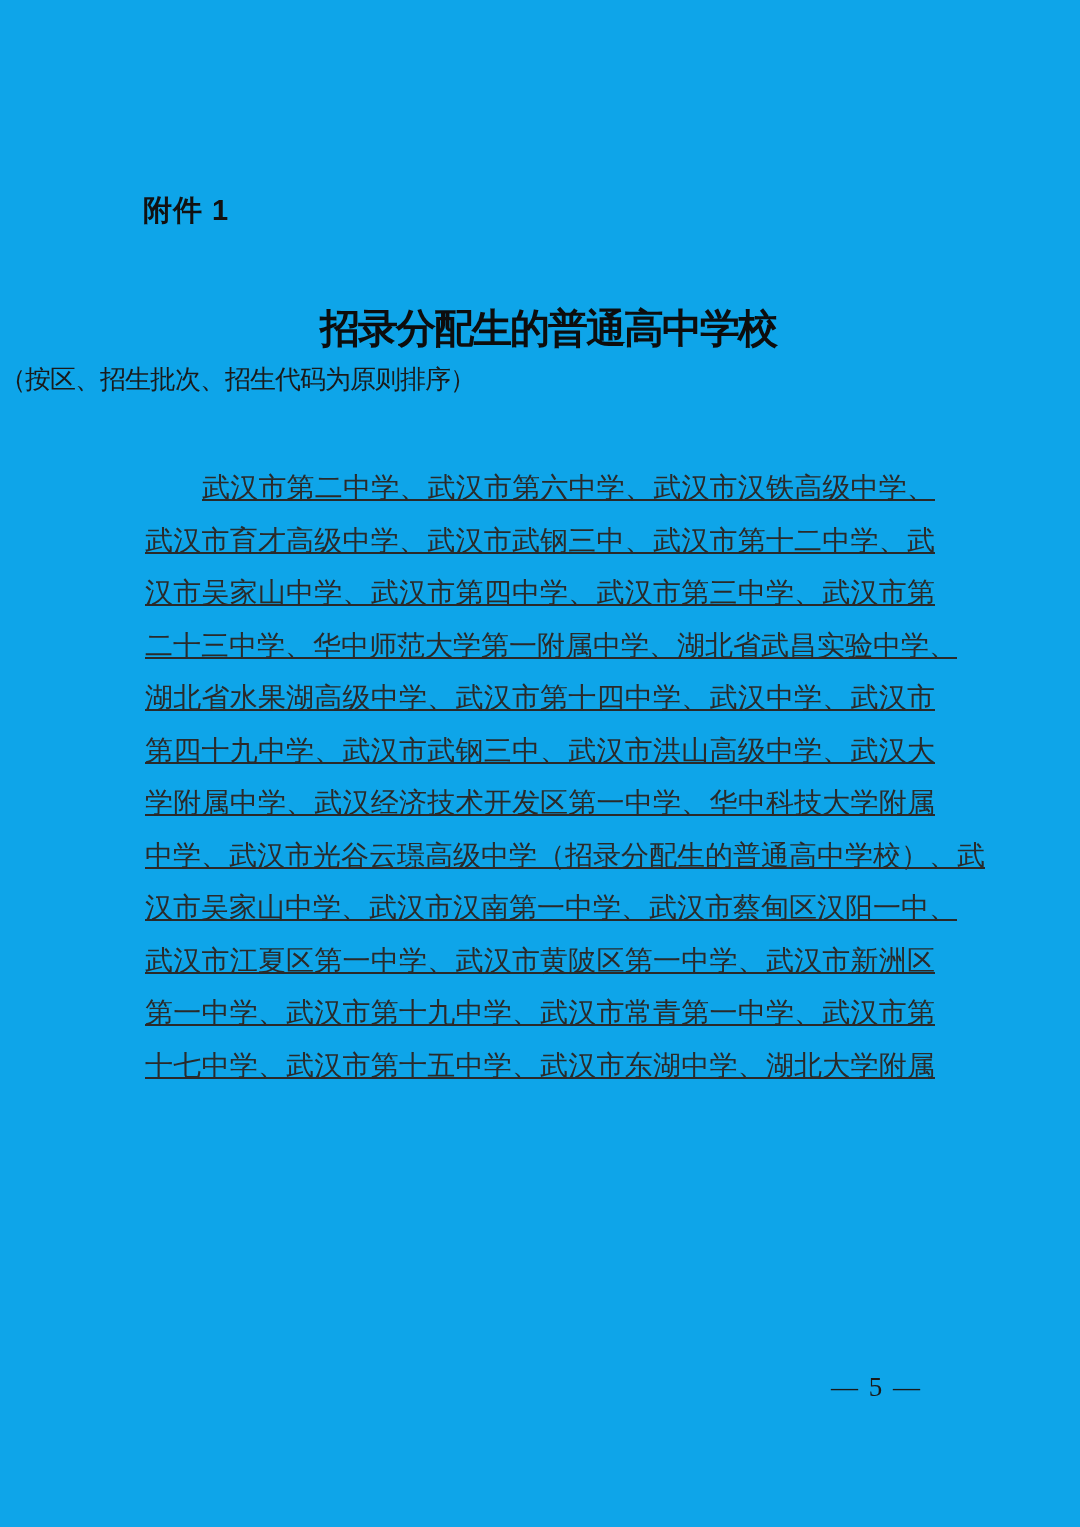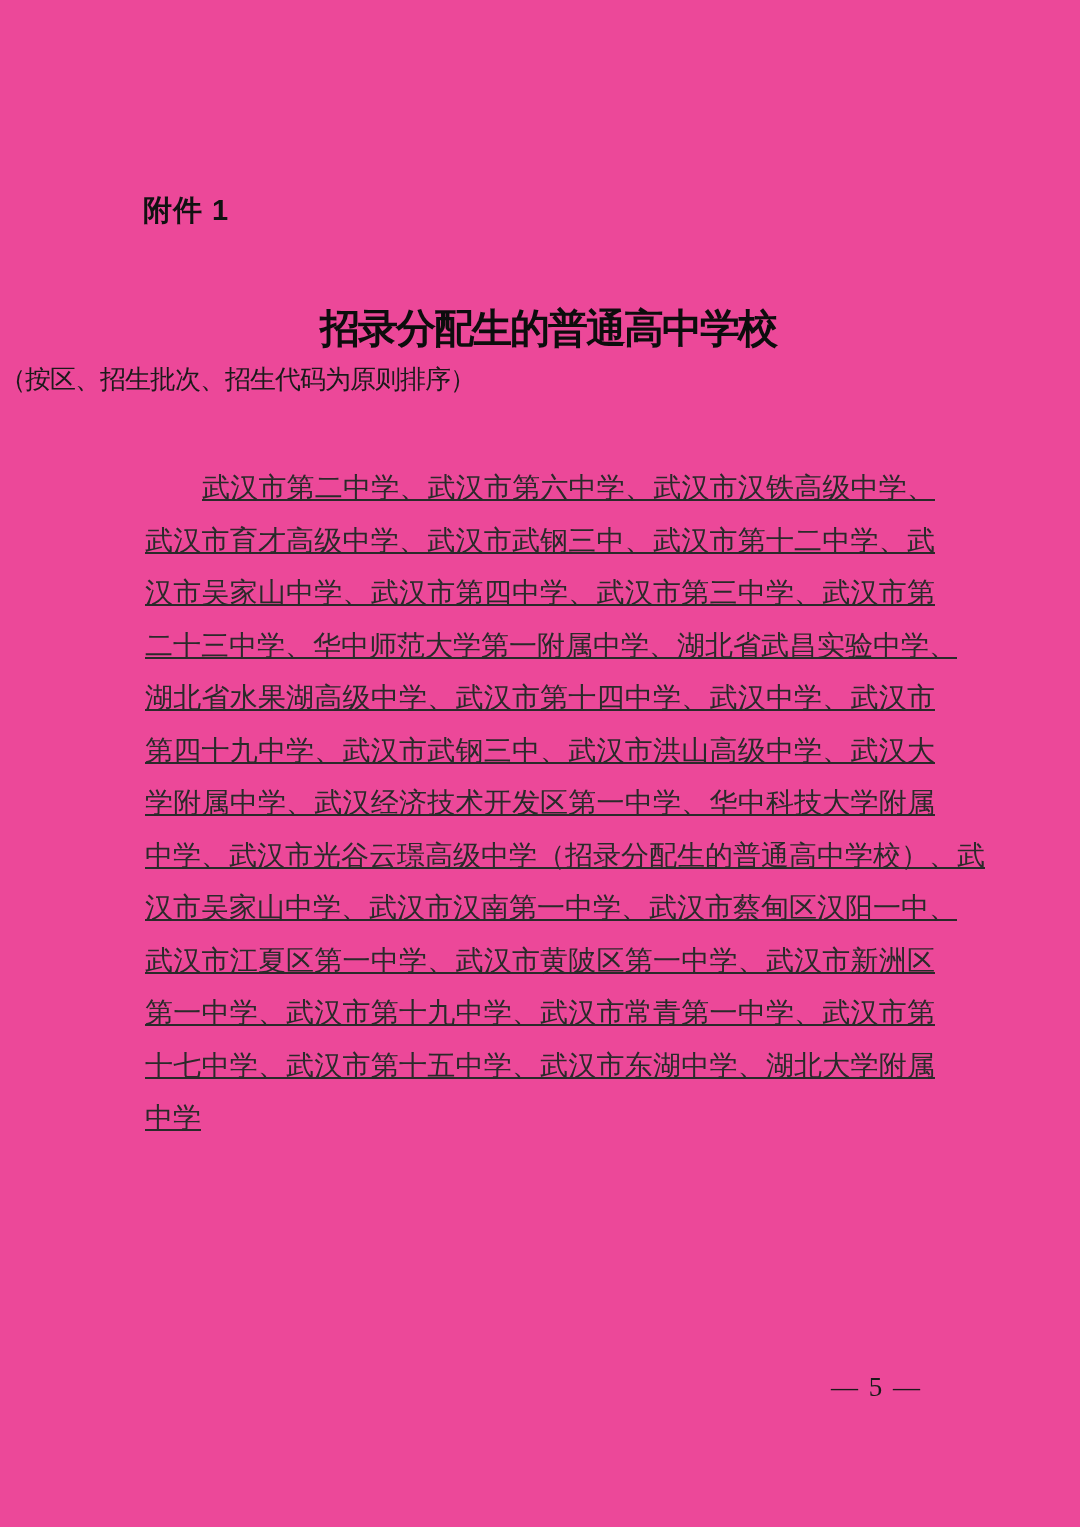--- a/index.html
+++ b/index.html
@@ -5,21 +5,21 @@
   html, body {
     margin: 0;
     padding: 0;
     background: #ffffff;
   }
   .page {
     position: relative;
     width: 1080px;
     height: 1527px;
     margin: 0 auto;
-    background: #ec4899;
+    background: #0ea5e9;
     color: #1a1a1a;
     font-family: "Liberation Serif", "DejaVu Serif", serif;
     overflow: hidden;
   }
   .attachment-label {
     position: absolute;
     left: 143px;
     top: 192px;
     font-family: "Liberation Sans", "DejaVu Sans", sans-serif;
     font-weight: 700;
@@ -106,18 +106,17 @@
     <div class="body-line">汉市吴家山中学、武汉市第四中学、武汉市第三中学、武汉市第</div>
     <div class="body-line">二十三中学、华中师范大学第一附属中学、湖北省武昌实验中学、</div>
     <div class="body-line">湖北省水果湖高级中学、武汉市第十四中学、武汉中学、武汉市</div>
     <div class="body-line">第四十九中学、武汉市武钢三中、武汉市洪山高级中学、武汉大</div>
     <div class="body-line">学附属中学、武汉经济技术开发区第一中学、华中科技大学附属</div>
     <div class="body-line">中学、武汉市光谷云璟高级中学（招录分配生的普通高中学校）、武</div>
     <div class="body-line">汉市吴家山中学、武汉市汉南第一中学、武汉市蔡甸区汉阳一中、</div>
     <div class="body-line">武汉市江夏区第一中学、武汉市黄陂区第一中学、武汉市新洲区</div>
     <div class="body-line">第一中学、武汉市第十九中学、武汉市常青第一中学、武汉市第</div>
     <div class="body-line">十七中学、武汉市第十五中学、武汉市东湖中学、湖北大学附属</div>
-    <div class="body-line last">中学</div>
   </div>
 
   <div class="page-number">— 5 —</div>
 
 </div>
 
 </body></html>

